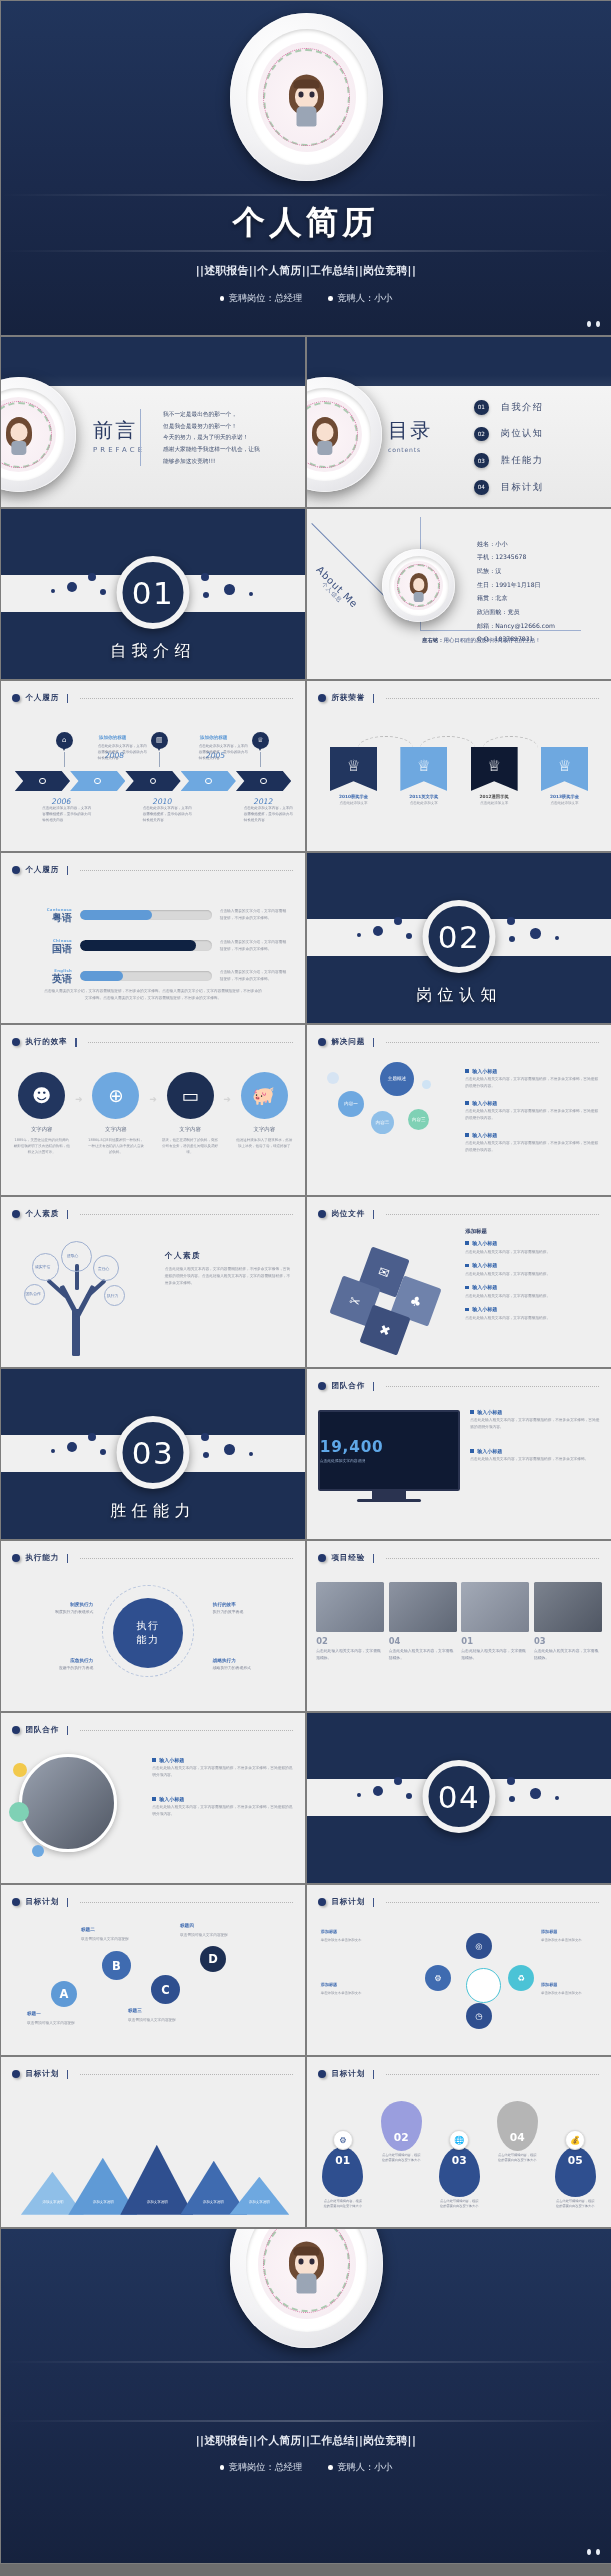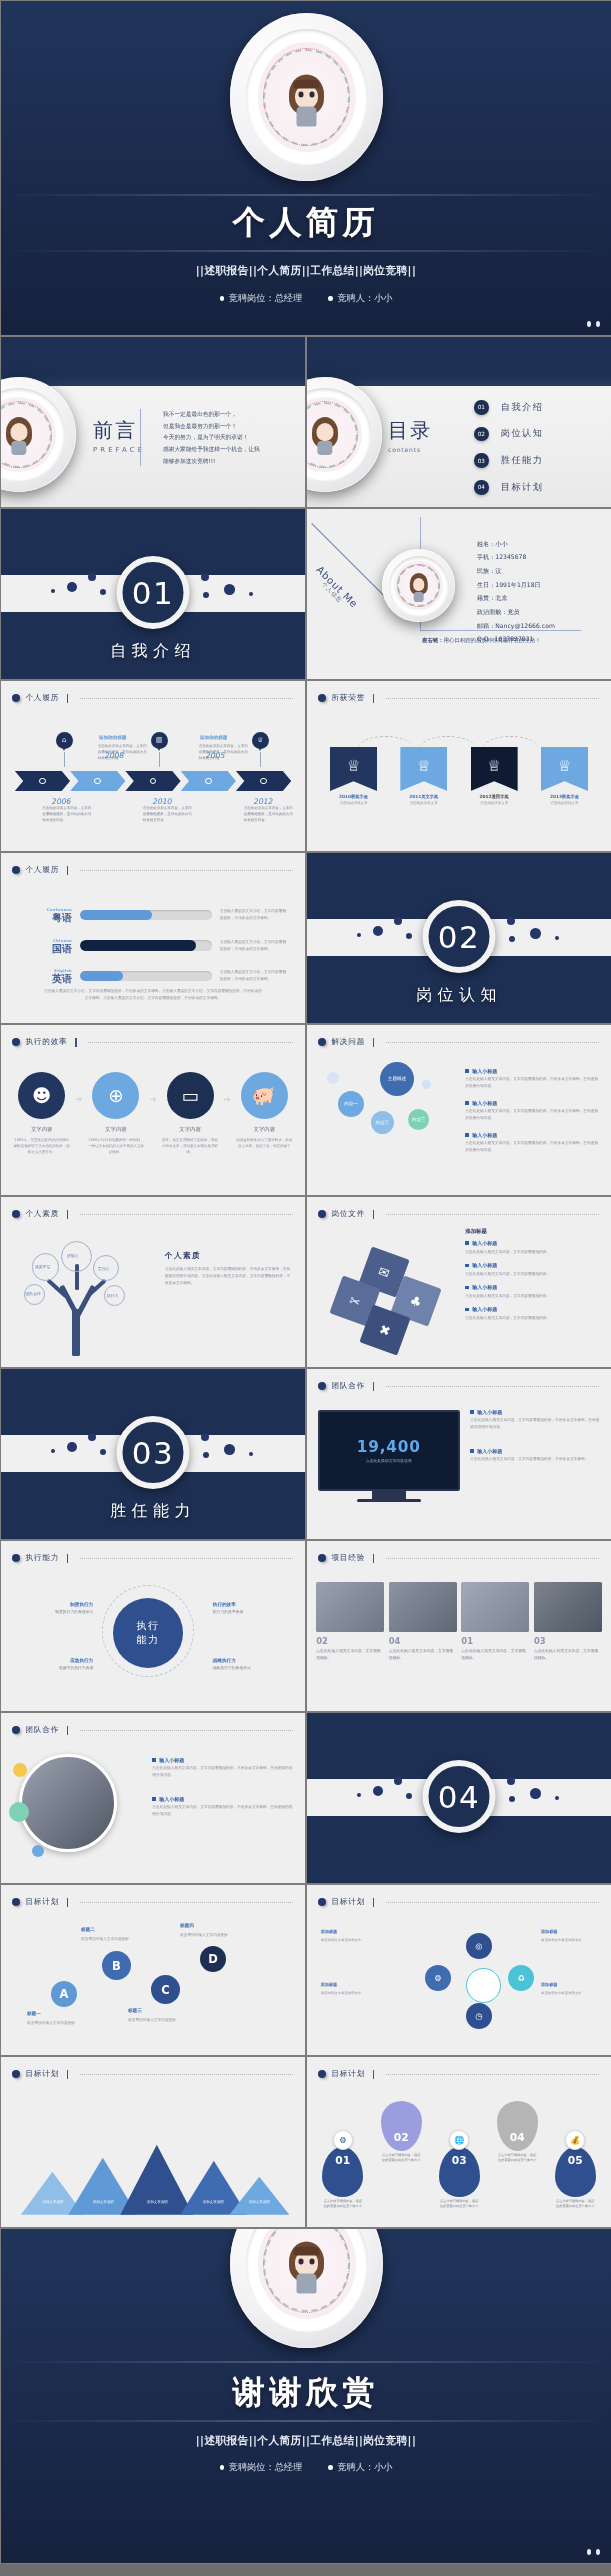--- a/index.html
+++ b/index.html
@@ -47,21 +47,21 @@
   .cover-meta span.dot { display:inline-block; width:4.6px; height:4.6px; border-radius:50%;
             background:#fff; margin-right:4.6px; vertical-align:middle; }
   .corner-dots { position:absolute; right:10.7px; bottom:7.6px; display:flex; gap:4.6px; }
   .corner-dots i { width:4.6px; height:6.9px; border-radius:50%; background:#e9eef6; display:block; }
 
   
   .shead { position:absolute; left:10.7px; top:12.2px; right:12.2px;
            display:flex; align-items:center; gap:5.4px; }
   .shead .bd { width:8.4px; height:8.4px; border-radius:50%; background:#23376b;
            box-shadow:1.5px 1.5px 2.3px rgba(0,0,0,.25); flex:0 0 auto; }
-  .shead .tx { font-size:7.6px; color:#2b3b63; font-weight:400; letter-spacing:0.8px; }
+  .shead .tx { font-size:7.6px; color:#2b3b63; font-weight:700; letter-spacing:0.8px; }
   .shead .bar { width:1.5px; height:9.2px; background:#3f5488; margin-left:2.3px; }
   .shead .rule { flex:1; height:0.8px; border-top:0.8px dotted #b6b6b6; margin-left:6.1px; }
 
   
   .sec { position:absolute; inset:0; }
   .sec .band { position:absolute; left:0; right:0; top:66px; height:37px; background:#f0f0f0; }
   .sec .num { position:absolute; left:50%; top:47px; transform:translateX(-50%);
       width:73px; height:73px; border-radius:50%;
       background:#1d2f53; border:6.1px solid #f3f3f3;
       box-shadow:0 3.1px 9.2px rgba(0,0,0,.4);
@@ -182,21 +182,21 @@
   .qual-box p { font-size:3.7px; color:#8a8f9c; line-height:1.95; }
 
   
   .pinwheel { position:absolute; left:26px; top:50px; width:107px; height:99px; }
   .blade { position:absolute; width:40px; height:40px; display:flex; align-items:center;
       justify-content:center; color:#fff; font-size:13px; border-radius:2.3px; }
 
   
   .mon { position:absolute; left:10.7px; top:41px; width:142px; }
   .mon .screen { height:81px; background:#0f1a33; border:2.3px solid #2a3350; border-radius:2.3px;
-      display:flex; flex-direction:column; align-items:center; justify-content:center; }
+      display:flex; flex-direction:column; justify-content:center; }
   .mon .screen .big { color:#5fa8e8; font-size:15.3px; font-weight:700; letter-spacing:0.8px; }
   .mon .screen .sm { color:#9fb6d6; font-size:3.8px; margin-top:2.3px; }
   .mon .stand { width:34px; height:7.6px; background:#2a3350; margin:0 auto; }
   .mon .base { width:64px; height:3.8px; background:#2a3350; margin:0 auto; border-radius:1.5px; }
 
   
   .tiles { position:absolute; left:9.2px; right:9.2px; top:41px; display:flex; gap:4.6px; }
   .tile { flex:1; }
   .tile .img { height:50px; border-radius:1.5px; }
   .tile .nm { margin-top:3.8px; font-size:8.4px; color:#8d96ab; font-weight:700; }
@@ -954,21 +954,20 @@
               <div style="position:absolute;left:50%;top:15.3px;transform:translateX(-50%);width:23px;height:24.5px;background:#f8e0d0;border-radius:50% 50% 45% 45%;"></div>
               <div style="position:absolute;left:50%;top:10.7px;transform:translateX(-50%);width:26px;height:9.2px;background:#5b3b28;border-radius:40% 40% 20% 20%;"></div>
               <div style="position:absolute;left:calc(50% - 7.6px);top:23px;width:4.6px;height:5.4px;background:#2e2a3a;border-radius:50%;"></div>
               <div style="position:absolute;left:calc(50% + 3.1px);top:23px;width:4.6px;height:5.4px;background:#2e2a3a;border-radius:50%;"></div>
               <div style="position:absolute;left:50%;top:38px;transform:translateX(-50%);width:20px;height:20px;background:#9aa5b5;border-radius:4.6px 4.6px 2.3px 2.3px;"></div>
             </div>
           </div>
         </div>
       </div>
       <div class="cover-band" style="top:132px;"></div>
-      <div class="cover-title" style="top:142px; font-size:32px;">谢谢欣赏</div>
       <div class="cover-band" style="top:191px;"></div>
       <div class="cover-sub" style="top:205px; font-size:10.7px;">||述职报告||个人简历||工作总结||岗位竞聘||</div>
       <div class="cover-meta" style="top:232px; font-size:9.2px;">
         <div>
           <span class="dot"></span><span>竞聘岗位：总经理</span>
         </div>
         <div>
           <span class="dot"></span><span>竞聘人：小小</span>
         </div>
       </div>

